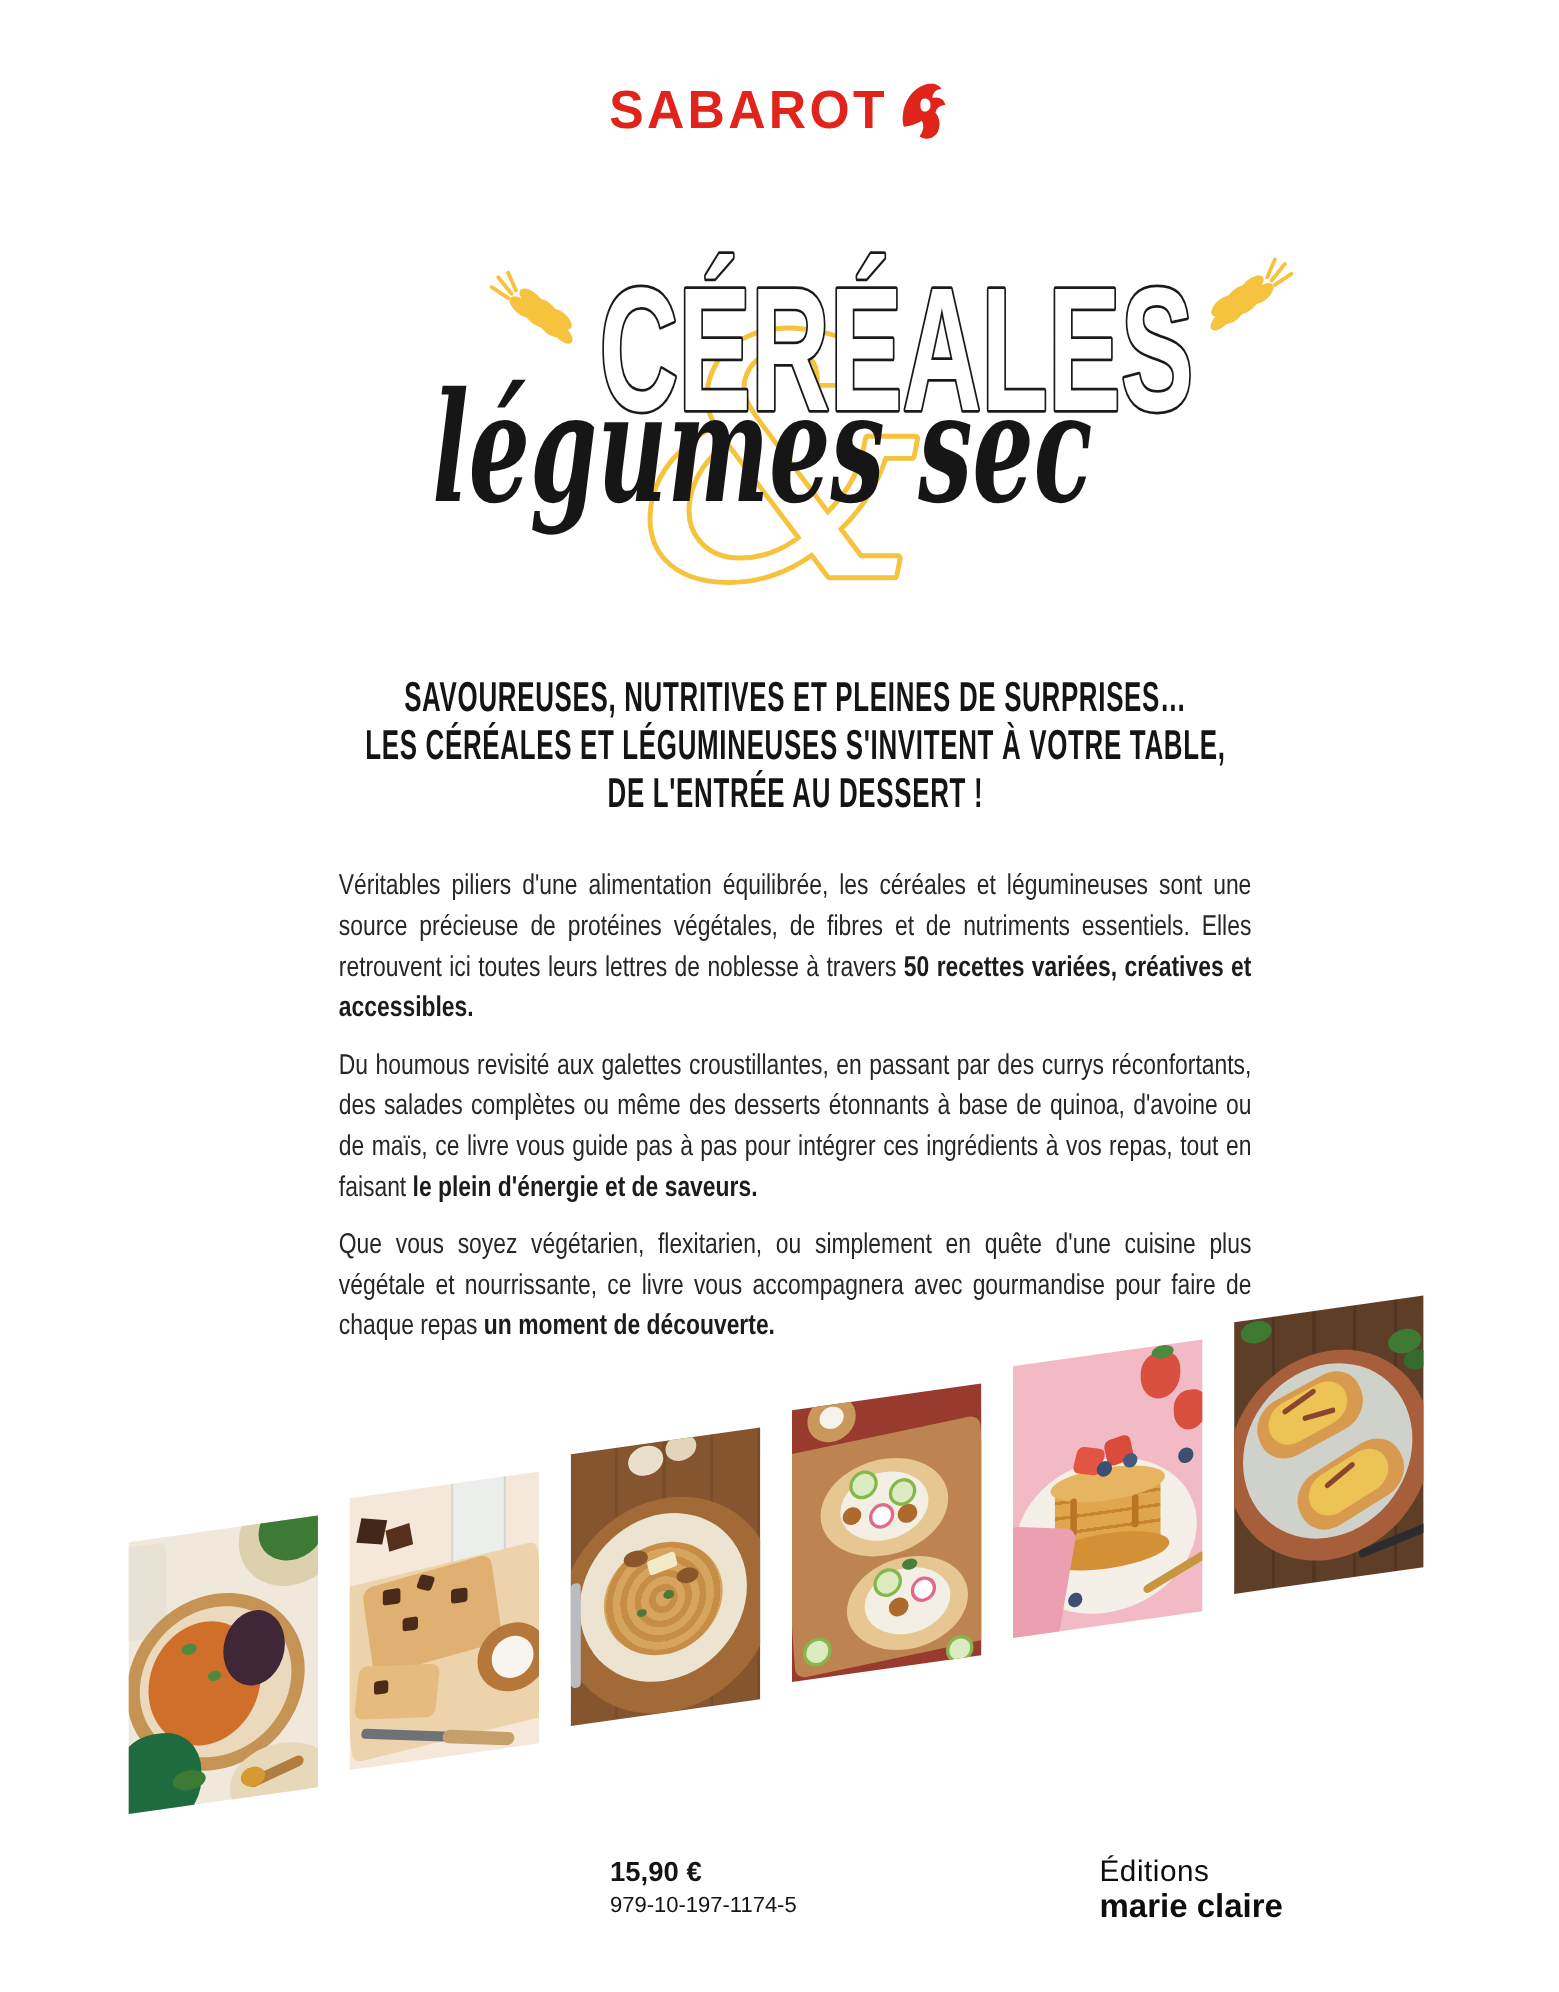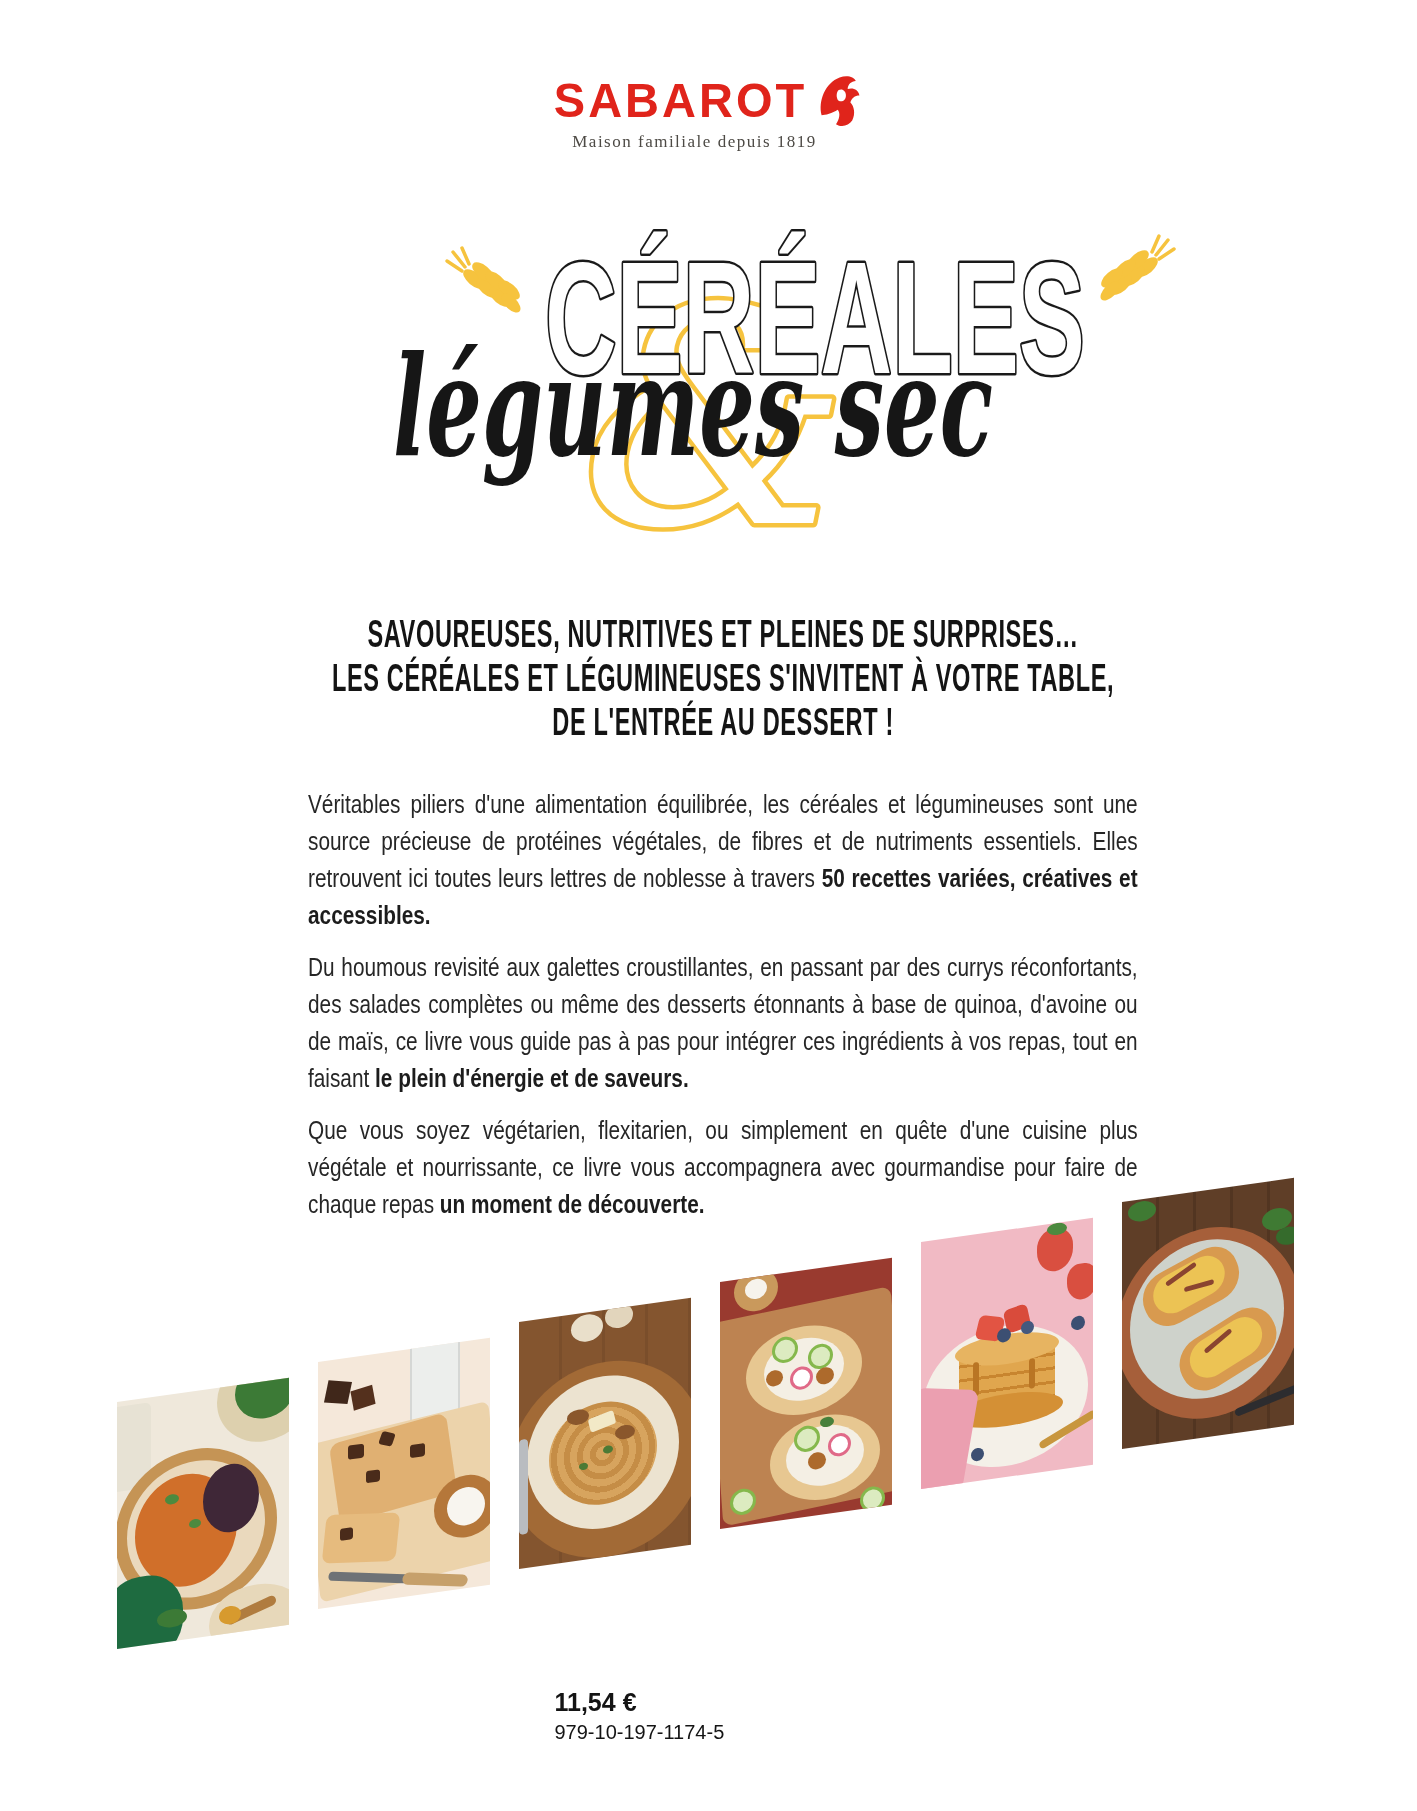--- a/index.html
+++ b/index.html
@@ -84,21 +84,20 @@
   <div class="logo">
     <div class="logo-row">
       <span class="brand">SABAROT</span>
       <svg class="bird" viewBox="0 0 60 64">
         <path fill="#e0241b" d="M14,50 C10,34 18,14 34,8 C42,5 50,7 52,12 C47,12 43,16 43,21
           C49,19 55,22 56,28 C51,28 47,31 46,36 C50,40 52,48 48,56 C44,62 36,64 30,60
           C34,54 35,48 32,44 C26,48 18,50 14,50 Z"></path>
         <path fill="#ffffff" d="M33,22 C37,20 41,23 41,28 C41,33 37,36 33,34 C30,32 30,24 33,22 Z"></path>
       </svg>
     </div>
-    <div class="tagline">Maison familiale depuis 1819</div>
   </div>
 
   <svg class="title-svg" width="900" height="360" viewBox="0 0 900 360">
     <defs>
       <g id="wheat" fill="#f6c33e" stroke="none">
         <line x1="104" y1="74" x2="92" y2="59" stroke="#f6c33e" stroke-width="3.5" stroke-linecap="round"></line>
         <line x1="108" y1="71" x2="101" y2="55" stroke="#f6c33e" stroke-width="3.5" stroke-linecap="round"></line>
         <line x1="101" y1="78" x2="86" y2="68" stroke="#f6c33e" stroke-width="3.5" stroke-linecap="round"></line>
         <ellipse cx="113" cy="86" rx="13" ry="6.5" transform="rotate(40 113 86)"></ellipse>
         <ellipse cx="126" cy="95" rx="13" ry="6.5" transform="rotate(40 126 95)"></ellipse>
@@ -254,18 +253,22 @@
       <div class="s c" style="left:-14px; top:112px; width:58px; height:56px; background:#efe9df;"></div>
       <div class="s c" style="left:-4px; top:122px; width:36px; height:36px; background:#7c2a20;"></div>
       <div class="s c" style="left:52px; top:192px; width:140px; height:120px; background:#f1eee7;"></div>
       <div class="s c" style="left:78px; top:210px; width:86px; height:80px; background:#e2c165;"></div>
       <div class="s" style="left:96px; top:226px; width:30px; height:5px; background:#8a3a27; border-radius:3px; transform:rotate(-15deg);"></div>
       <div class="s c" style="left:20px; top:206px; width:12px; height:8px; background:#f3efe1;"></div>
       <div class="s c" style="left:36px; top:224px; width:12px; height:8px; background:#f3efe1;"></div>
     </div>
   </div>
 
-  <div class="price">11,54 €</div>
+  <div class="price">15,90 €</div>
   <div class="isbn">979-10-197-1174-5</div>
 
 
+  <div class="publisher">
+    <div class="pub1">Éditions</div>
+    <div class="pub2">marie claire</div>
+  </div>
 
 </div>
 
 </body></html>

